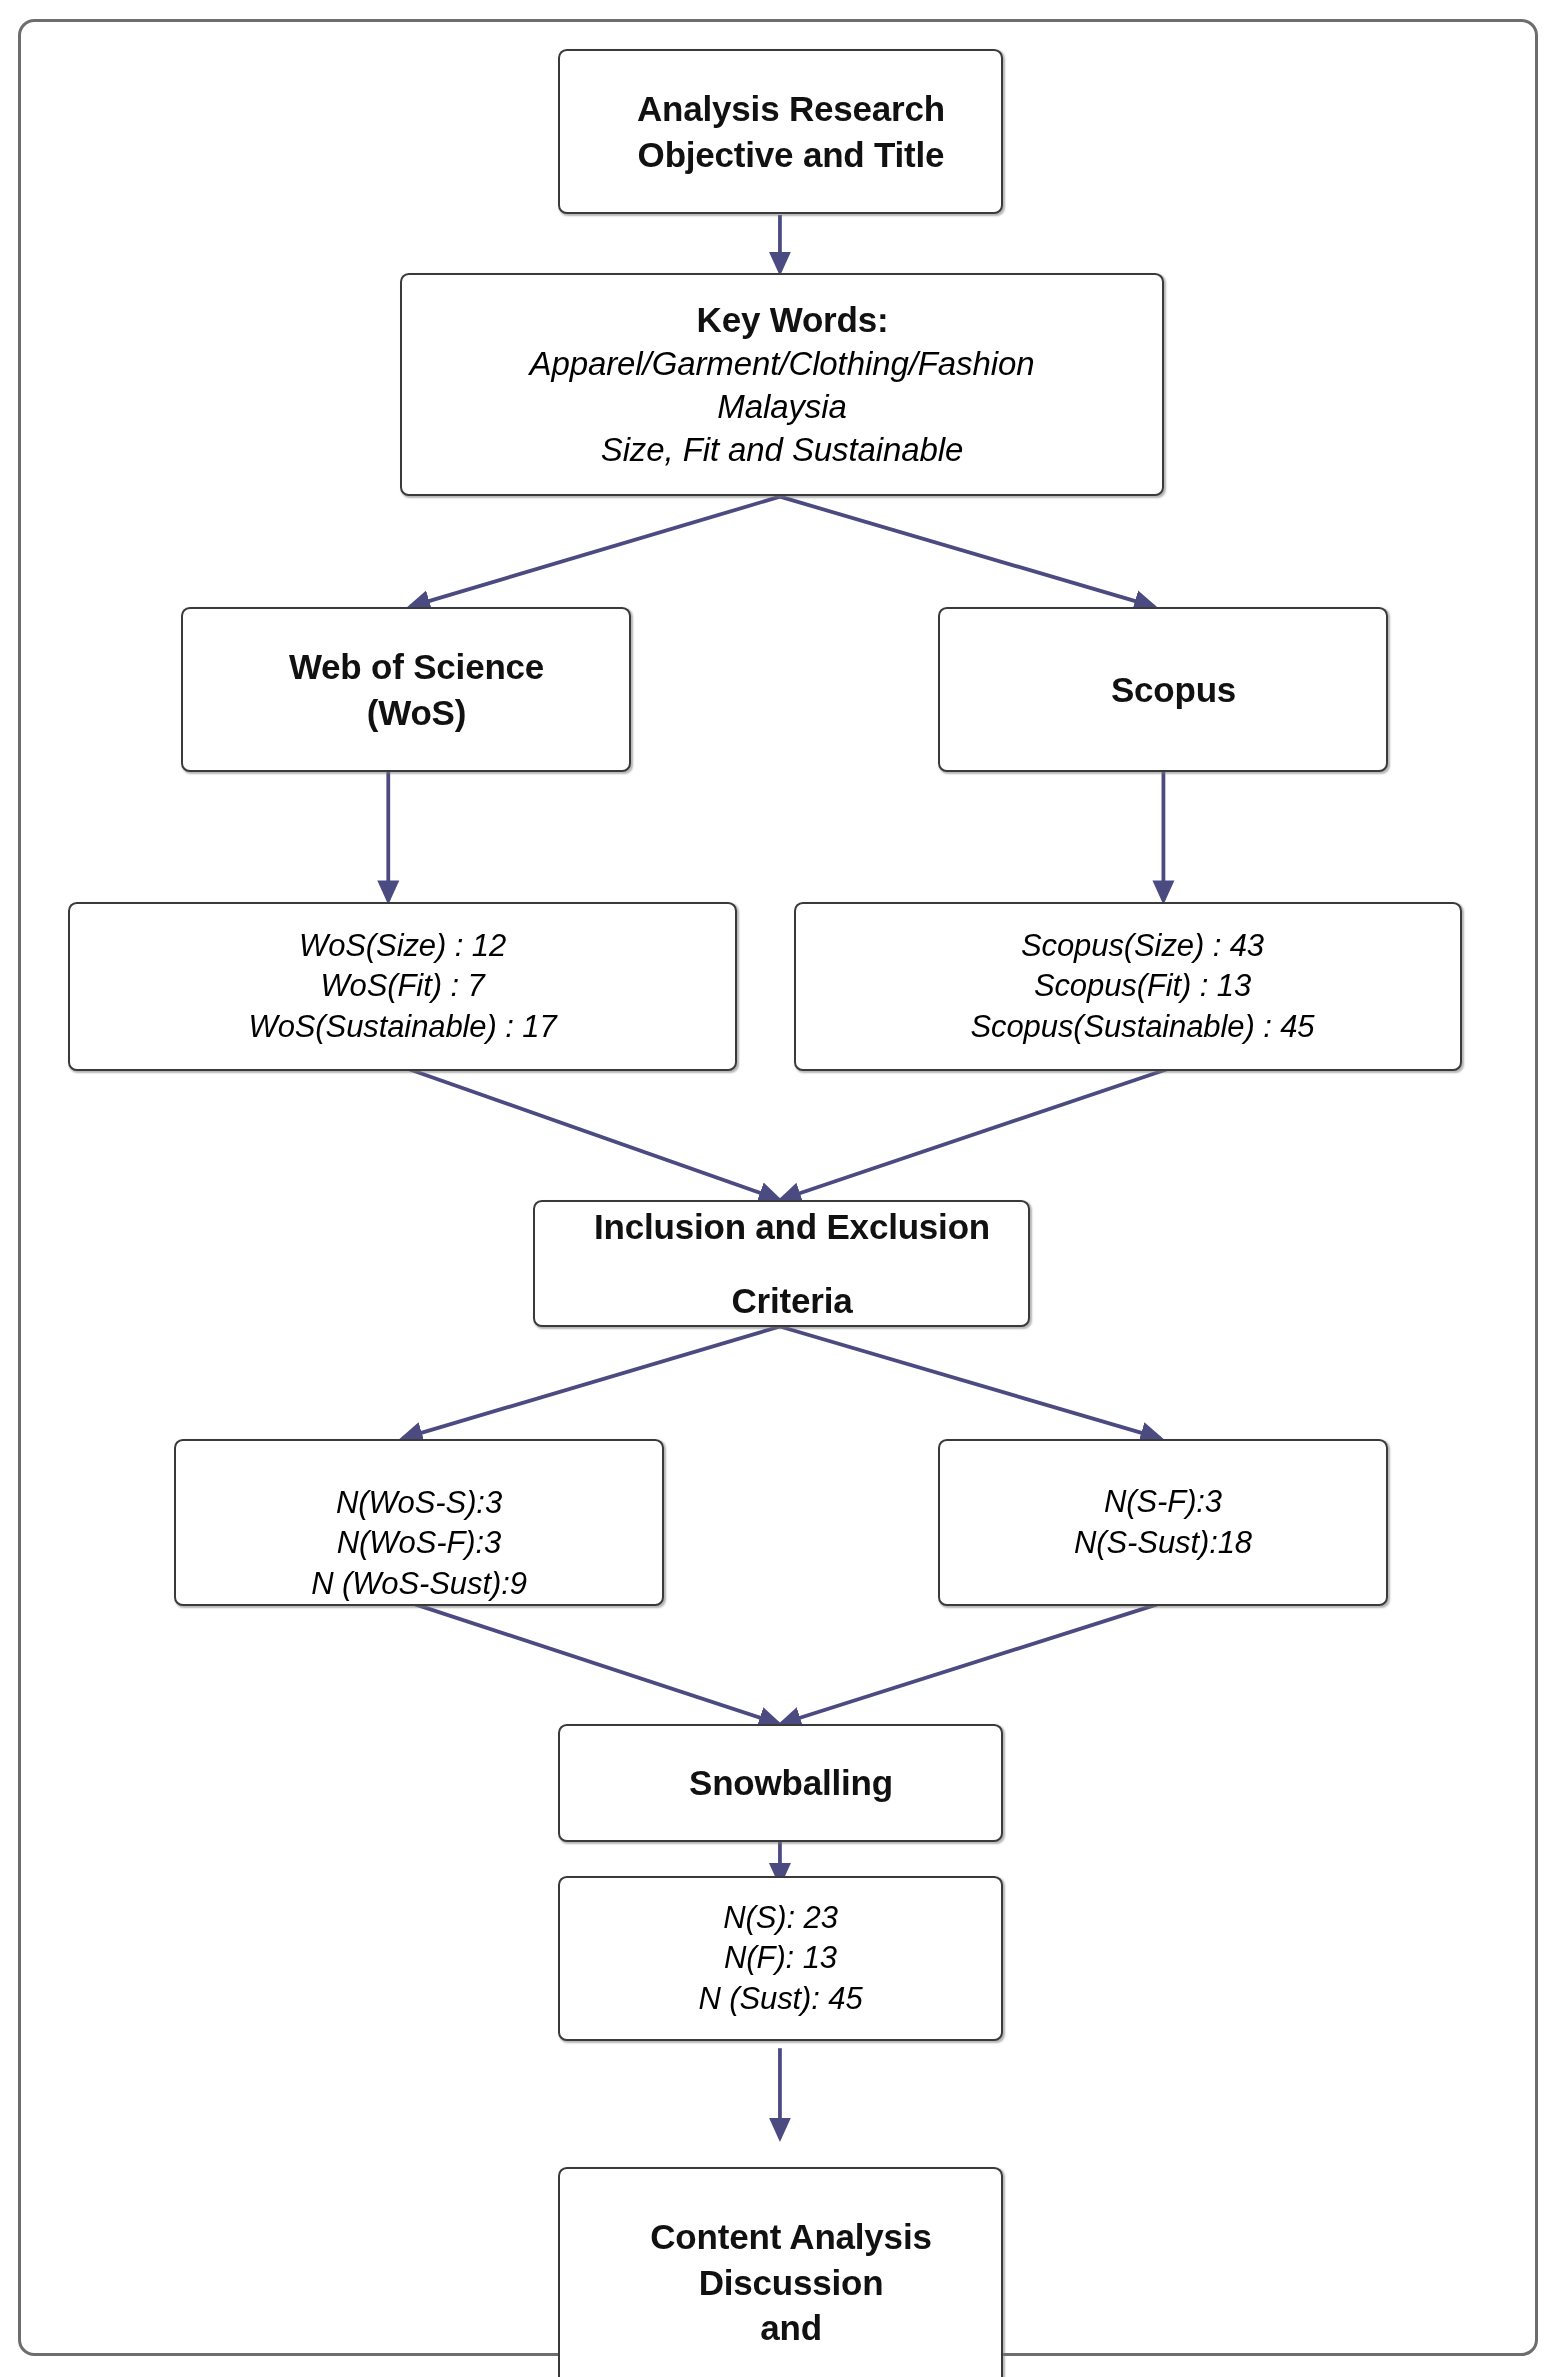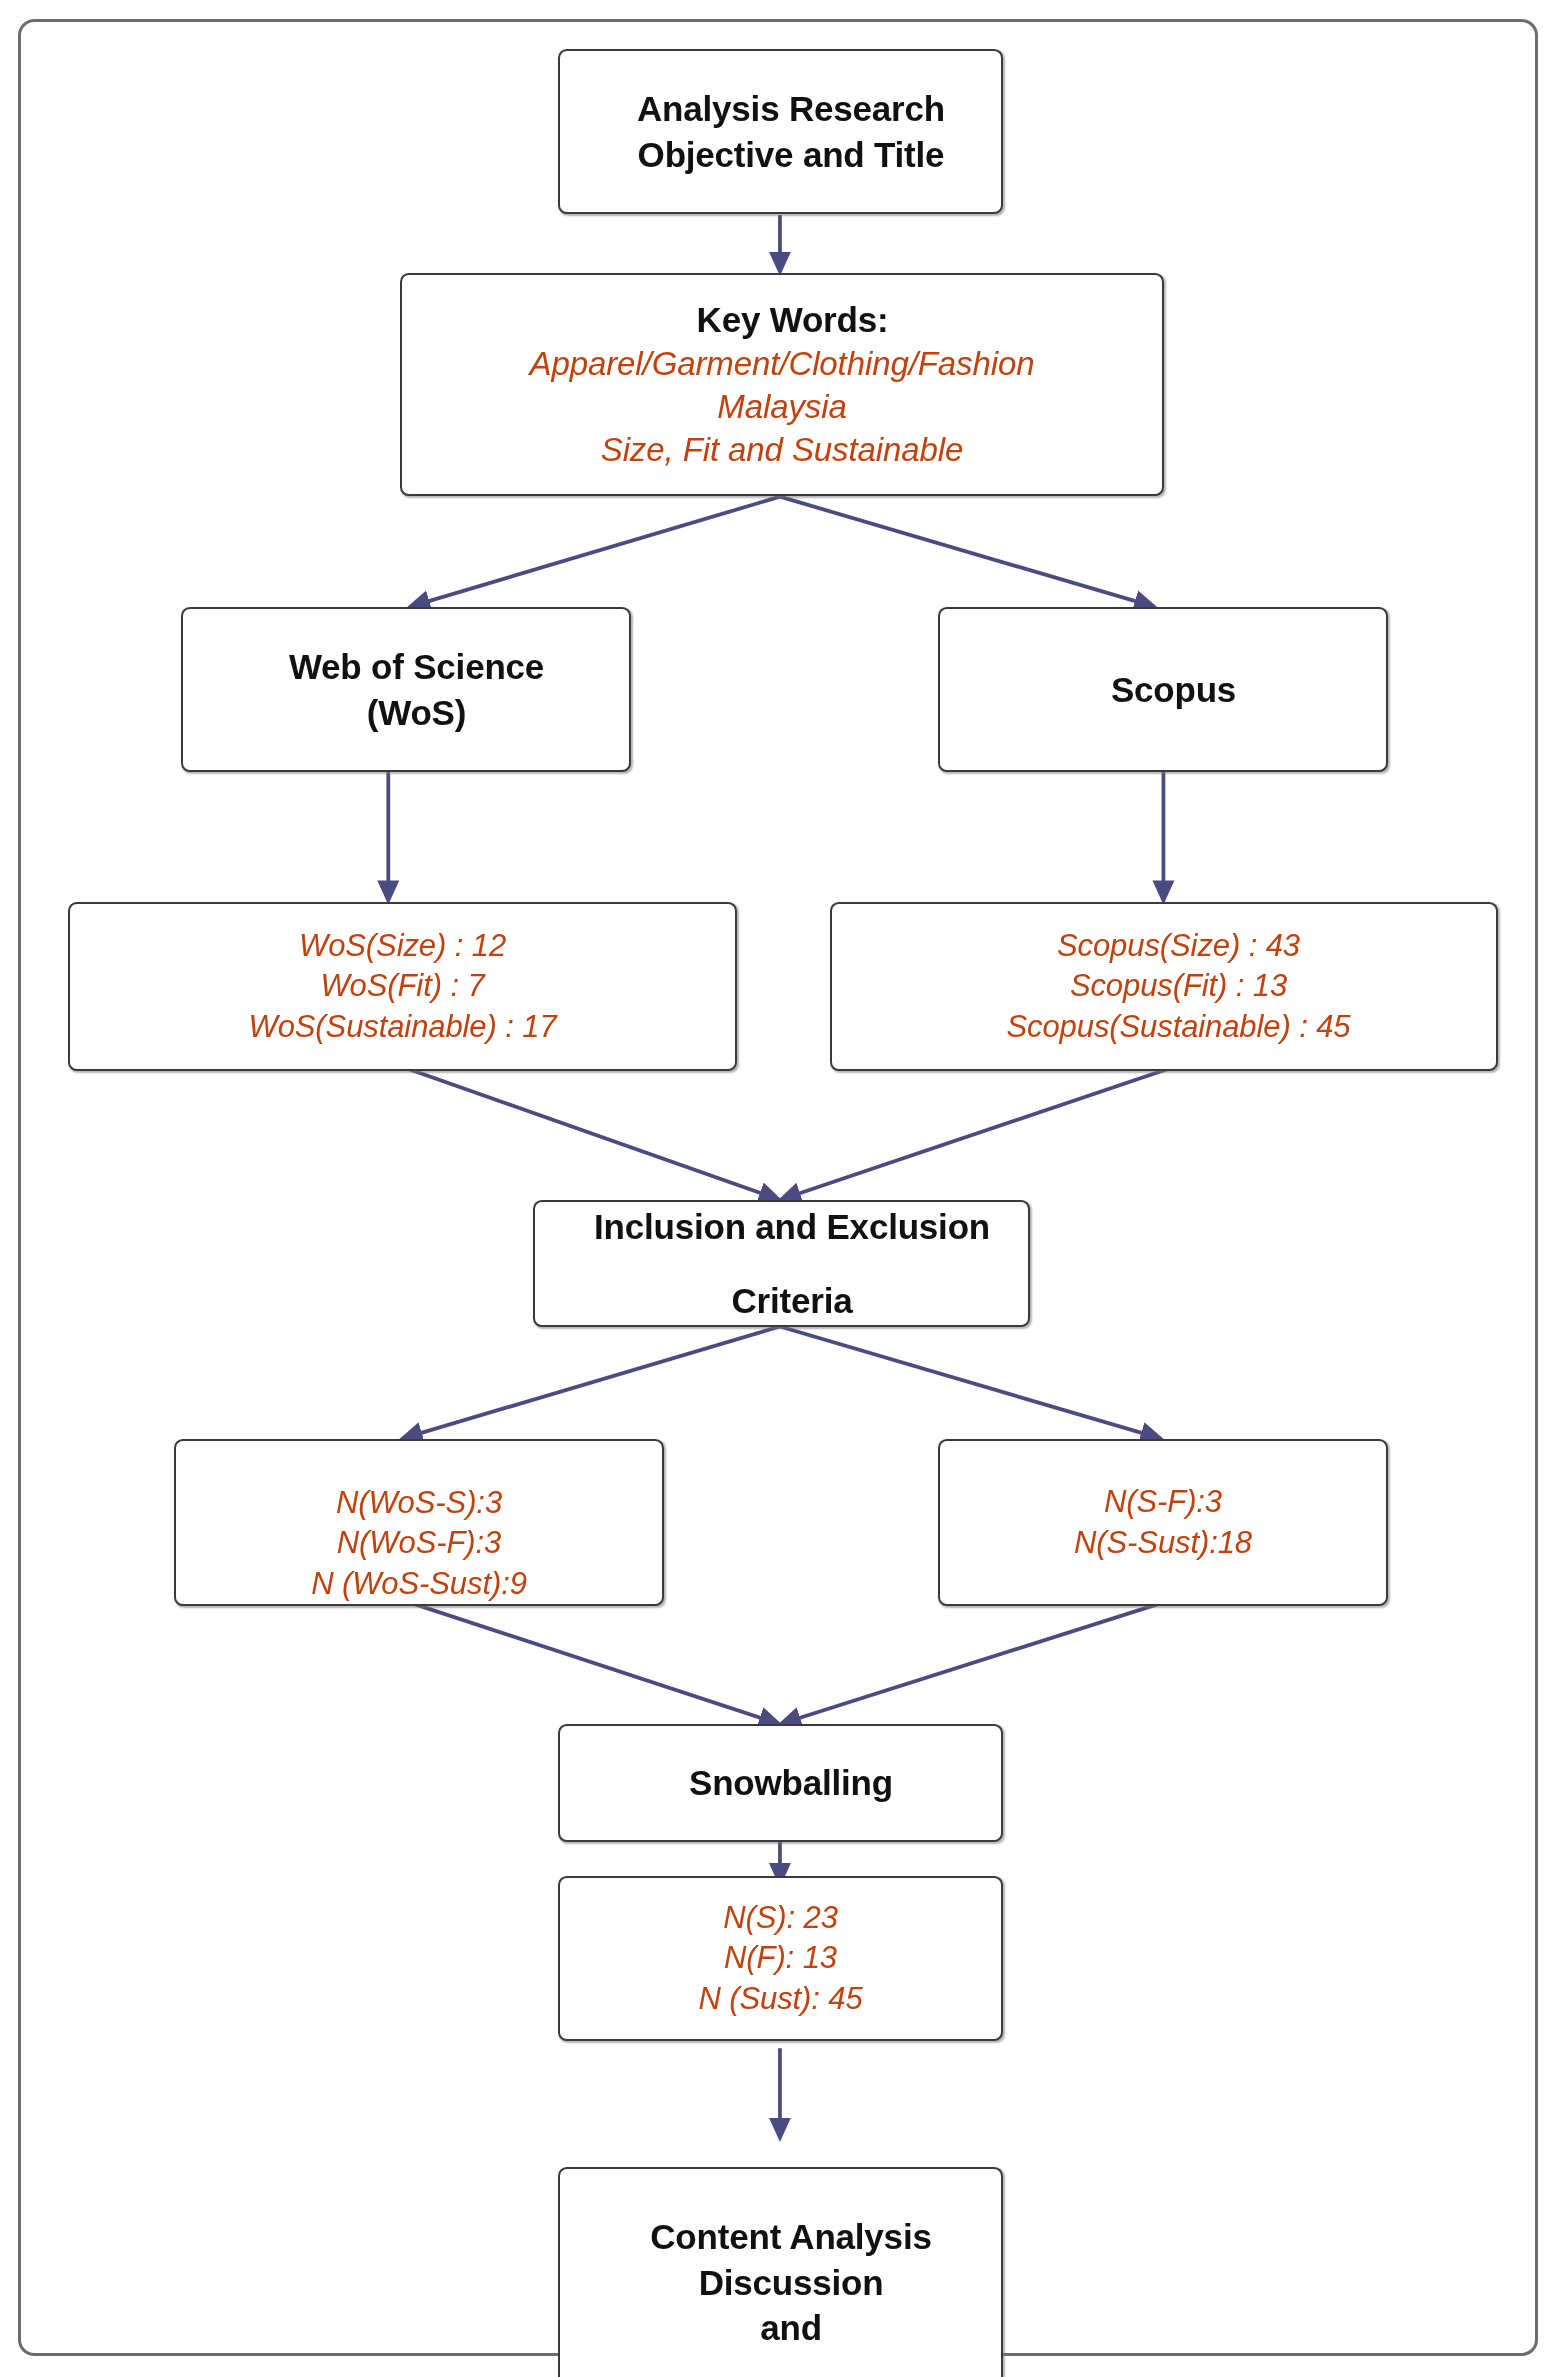--- a/index.html
+++ b/index.html
@@ -56,21 +56,21 @@
   }
   .bold {
     font-weight: bold;
     font-style: normal;
     color: #111111;
     letter-spacing: -0.2px;
   }
   .ital {
     font-style: italic;
     font-weight: normal;
-    color: #c2410c;
+    color: #000000;
     letter-spacing: -0.1px;
   }
   .fs-56 { font-size: 35px; padding-left: 21px; }
   .fs-52 { font-size: 33px; }
   .fs-50 { font-size: 31px; }
 </style>
 </head>
 <body>
 
 <div id="canvas">
@@ -120,21 +120,21 @@
   <div class="node" style="left:938px; top:607px; width:450px; height:165px;">
     <span class="line bold fs-56">Scopus</span>
   </div>
 
   <div class="node" style="left:68px; top:902px; width:669px; height:169px;">
     <span class="line ital fs-50">WoS(Size) : 12</span>
     <span class="line ital fs-50">WoS(Fit) : 7</span>
     <span class="line ital fs-50">WoS(Sustainable) : 17</span>
   </div>
 
-  <div class="node" style="left:830px; top:902px; width:668px; height:169px;padding-left:29px;">
+  <div class="node" style="left:794px; top:902px; width:668px; height:169px;padding-left:29px;">
     <span class="line ital fs-50">Scopus(Size) : 43</span>
     <span class="line ital fs-50">Scopus(Fit) : 13</span>
     <span class="line ital fs-50">Scopus(Sustainable) : 45</span>
   </div>
 
   <div class="node" style="left:533px; top:1200px; width:497px; height:127px;gap:28px;">
     <span class="line bold fs-56">Inclusion and Exclusion</span>
     <span class="line bold fs-56">Criteria</span>
   </div>
 

